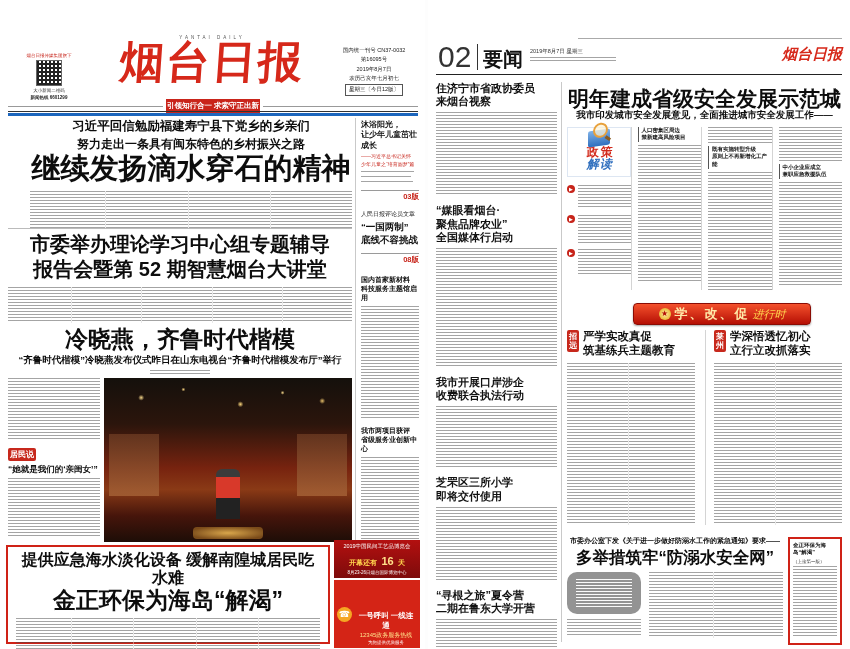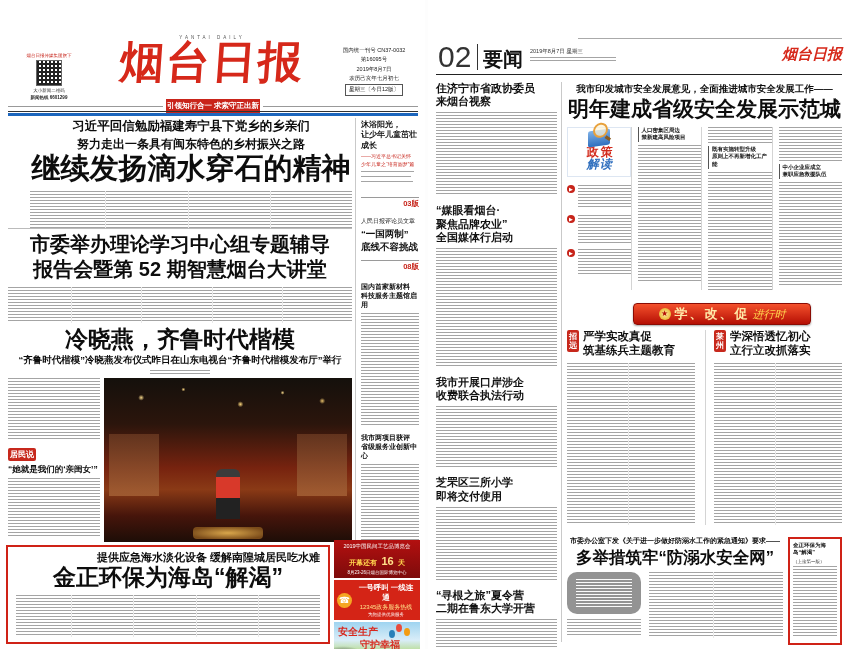--- a/index.html
+++ b/index.html
@@ -146,35 +146,35 @@
   <div class="abs" style="left:361px;top:120px;width:58px;">
     <div class="ct-side" style="font-size: 8px; white-space: pre-line;">沐浴阳光，
 让少年儿童茁壮成长</div>
     <div class="pre red" style="font-size:5px;line-height:1.5;margin-top:2px;">——习近平总书记关怀
 少年儿童之“培育圆梦”篇</div>
     <div style="margin-top:3px;">
       <div class="ft" style="height:3px;width:92%;margin-bottom:2px;"></div>
       <div class="ft" style="height:3px;width:86%;margin-bottom:2px;"></div>
       <div class="ft" style="height:3px;width:90%;"></div>
     </div>
-    <div class="pm" style="margin-top:13px;">03版</div>
+    <div class="pm" style="margin-top:6px;">03版</div>
     <div style="font-size:6px;color:#222;margin-top:8px;">人民日报评论员文章</div>
     <div class="ct-side" style="font-size: 9.5px; margin-top: 2px; white-space: pre-line;">“一国两制”
 底线不容挑战</div>
     <div class="pm" style="margin-top:7px;">08版</div>
     <div class="ct-side" style="margin-top: 10px; white-space: pre-line;">国内首家新材料
 科技服务主题馆启用</div>
     <div class="ft" style="height:112px;margin-top:4px;"></div>
     <div class="ct-side" style="margin-top: 8px; white-space: pre-line;">我市两项目获评
 省级服务业创新中心</div>
     <div class="ft" style="height:108px;margin-top:4px;"></div>
   </div>
 
   <div class="abs redbox" style="left:6px;top:545px;width:324px;height:99px;padding:4px 8px;">
-    <div class="hl" style="font-size:11px;text-align:right;">提供应急海水淡化设备 缓解南隍城居民吃水难</div>
+    <div class="hl" style="font-size:16px;">提供应急海水淡化设备 缓解南隍城居民吃水难</div>
     <div class="hl" style="font-size:23px;margin-top:2px;">金正环保为海岛“解渴”</div>
     <div class="cols" style="margin-top:5px;">
       <div class="ft" style="height:42px;"></div>
       <div class="ft" style="height:42px;"></div>
       <div class="ft" style="height:42px;"></div>
       <div class="ft" style="height:42px;"></div>
       <div class="ft" style="height:42px;"></div>
     </div>
   </div>
 
@@ -183,21 +183,21 @@
       <div style="font-size:5.5px;">2019中国民间工艺品博览会</div>
       <div style="margin-top:1px;color:#ffd34d;font-weight:bold;">
         <span style="font-size:7px;">开幕还有</span>
         <span style="font-size:11px;color:#ffe08a;">16</span>
         <span style="font-size:7px;">天</span>
       </div>
       <div style="font-size:4.5px;margin-top:1px;">8月23-26日烟台国际博览中心</div>
     </div>
     <div class="adr" style="background:#d42416;margin-top:2px;padding:3px 3px;display:flex;align-items:center;">
       <div style="width:15px;height:15px;border-radius:50%;background:#f5a623;color:#fff;font-size:9px;line-height:15px;text-align:center;flex:none;margin-right:3px;">☎</div>
-      <div class="ctr" style="flex:1;">
+      <div class="ctr" style="flex:1;margin-top:28px;">
         <div class="bold" style="font-size:7.5px;">一号呼叫 一线连通</div>
         <div style="font-size:6px;color:#ffe08a;">12345政务服务热线</div>
         <div style="font-size:4.5px;">为您提供优质服务</div>
       </div>
     </div>
     <div class="abs-poster" style="position:relative;margin-top:2px;height:33px;background:linear-gradient(#9fd4f0,#d9edf8 55%,#bfe0a8 82%,#86bf68);overflow:hidden;">
       <span class="balloon" style="left:62px;top:2px;background:#e74c3c;"></span>
       <span class="balloon" style="left:70px;top:6px;background:#f39c12;"></span>
       <span class="balloon" style="left:55px;top:8px;background:#2980b9;"></span>
       <div class="bold" style="position:absolute;left:4px;top:3px;font-size:10px;color:#d8281e;">安全生产</div>
@@ -232,22 +232,22 @@
     <div class="ct-col" style="margin-top: 8px; white-space: pre-line;">芝罘区三所小学
 即将交付使用</div>
     <div class="ft" style="height:74px;margin-top:4px;"></div>
     <div class="ct-col" style="margin-top: 8px; white-space: pre-line;">“寻根之旅”夏令营
 二期在鲁东大学开营</div>
     <div class="ft" style="height:40px;margin-top:4px;"></div>
   </div>
   <div class="vrule" style="left:133px;top:82px;height:560px;"></div>
 
   <div class="abs" style="left:139px;top:84px;width:275px;">
+    <div class="hl" style="font-size:21px;margin-top:3px;">明年建成省级安全发展示范城</div>
     <div class="hl" style="font-size:9.5px;">我市印发城市安全发展意见，全面推进城市安全发展工作——</div>
-    <div class="hl" style="font-size:21px;margin-top:3px;">明年建成省级安全发展示范城</div>
     <div class="cols" style="margin-top:6px;">
       <div>
         <div class="policy" style="height:44px;">
           <div class="pbook">
               <span class="mag"></span>
             </div>
           <div class="pw">
             <div class="w1">政策</div>
             <div class="w2">解读</div>
           </div>

